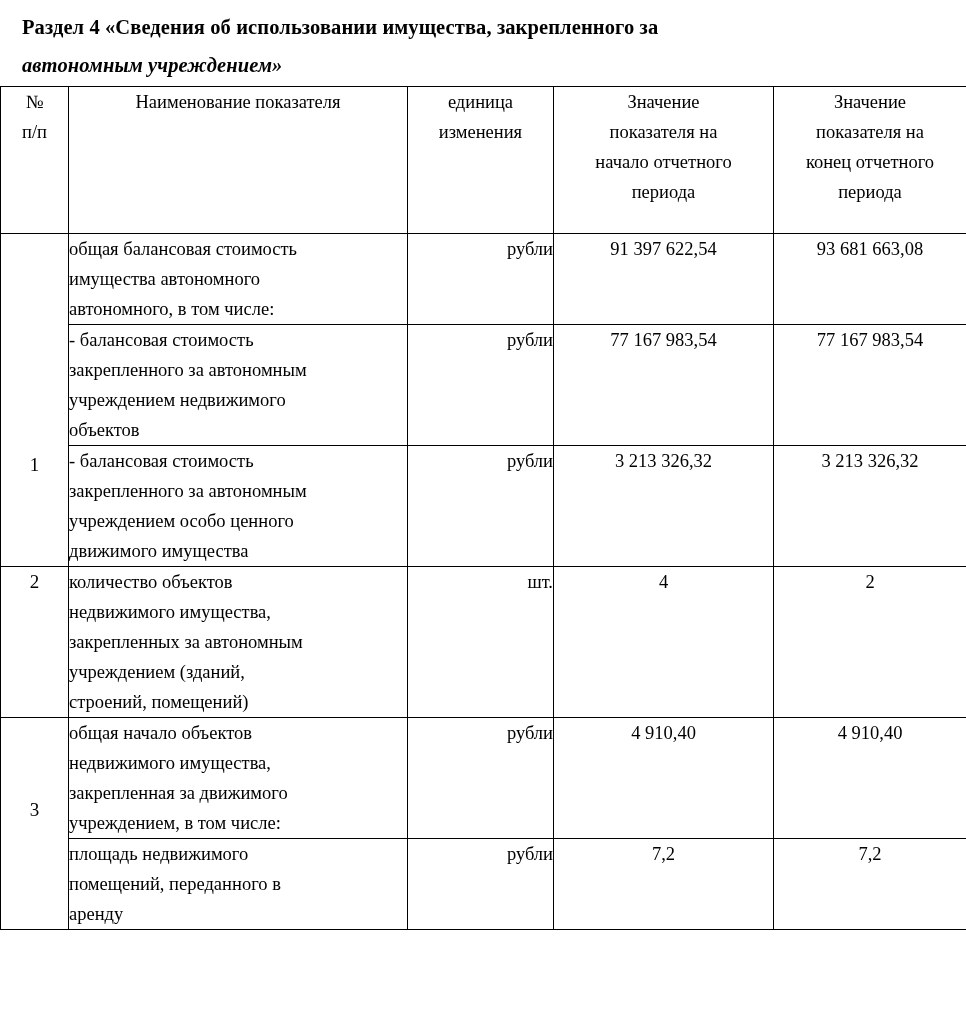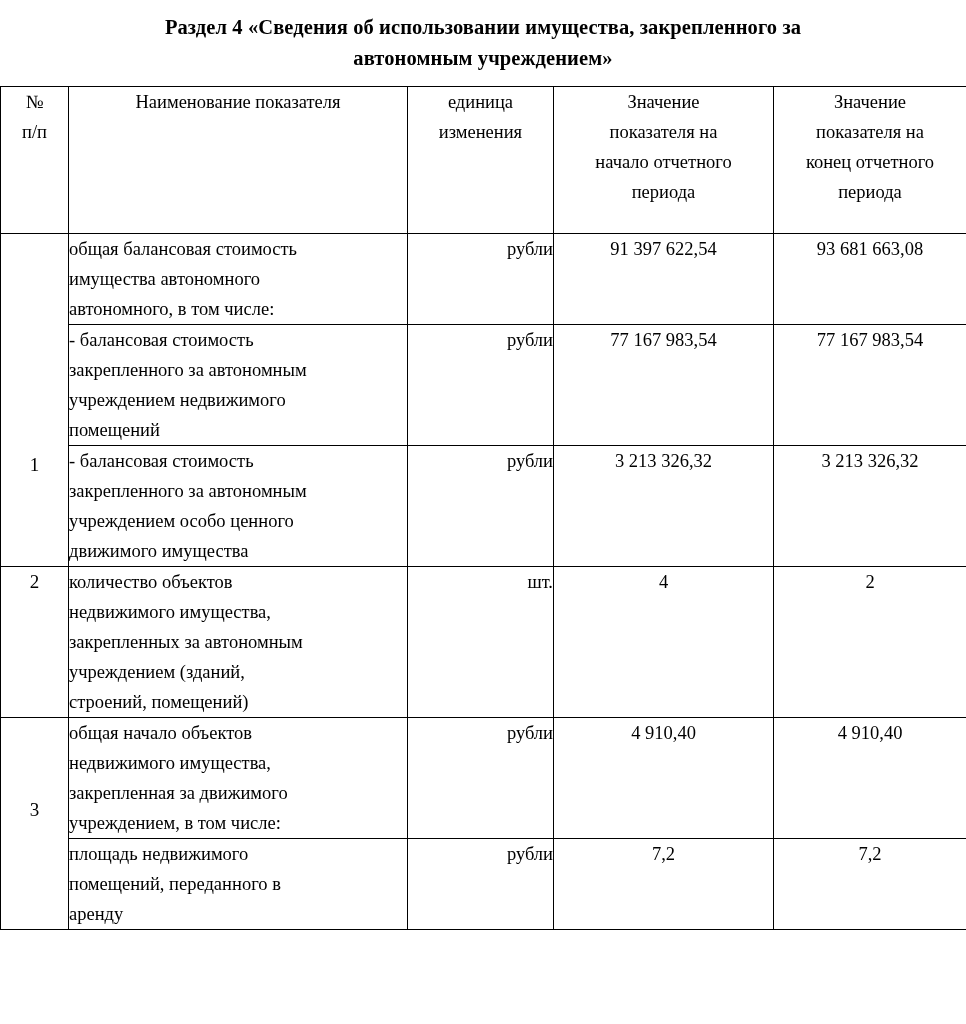--- a/index.html
+++ b/index.html
@@ -23,30 +23,31 @@
     height: 1024px;
     box-sizing: border-box;
   }
 
   
   .doc-title {
     font-family: "Liberation Serif", "DejaVu Serif", serif;
     font-weight: bold;
     font-size: 20.5px;
     line-height: 30px;
-    text-align: center;
+    text-align: left;
     padding: 12px 22px 0 22px;
     letter-spacing: 0.1px;
   }
   .doc-title .line {
     display: block;
     white-space: nowrap;
   }
   .doc-title .line2 {
-    margin-top: 1px;
+    margin-top: 8px;
+    font-style: italic;
   }
 
   
   .table-wrap {
     position: absolute;
     left: 0;
     top: 86px;
     width: 966px;
   }
   table.report {
@@ -162,21 +163,21 @@
           <td class="unit">рубли</td>
           <td class="value">91 397 622,54</td>
           <td class="value">93 681 663,08</td>
         </tr>
 
         <tr>
           <td class="name">
             <span class="nm-line"> - балансовая стоимость</span>
             <span class="nm-line">закрепленного за автономным</span>
             <span class="nm-line">учреждением недвижимого</span>
-            <span class="nm-line">помещений</span>
+            <span class="nm-line">объектов</span>
           </td>
           <td class="unit">рубли</td>
           <td class="value">77 167 983,54</td>
           <td class="value">77 167 983,54</td>
         </tr>
 
         <tr>
           <td class="name">
             <span class="nm-line"> - балансовая стоимость</span>
             <span class="nm-line">закрепленного за автономным</span>

